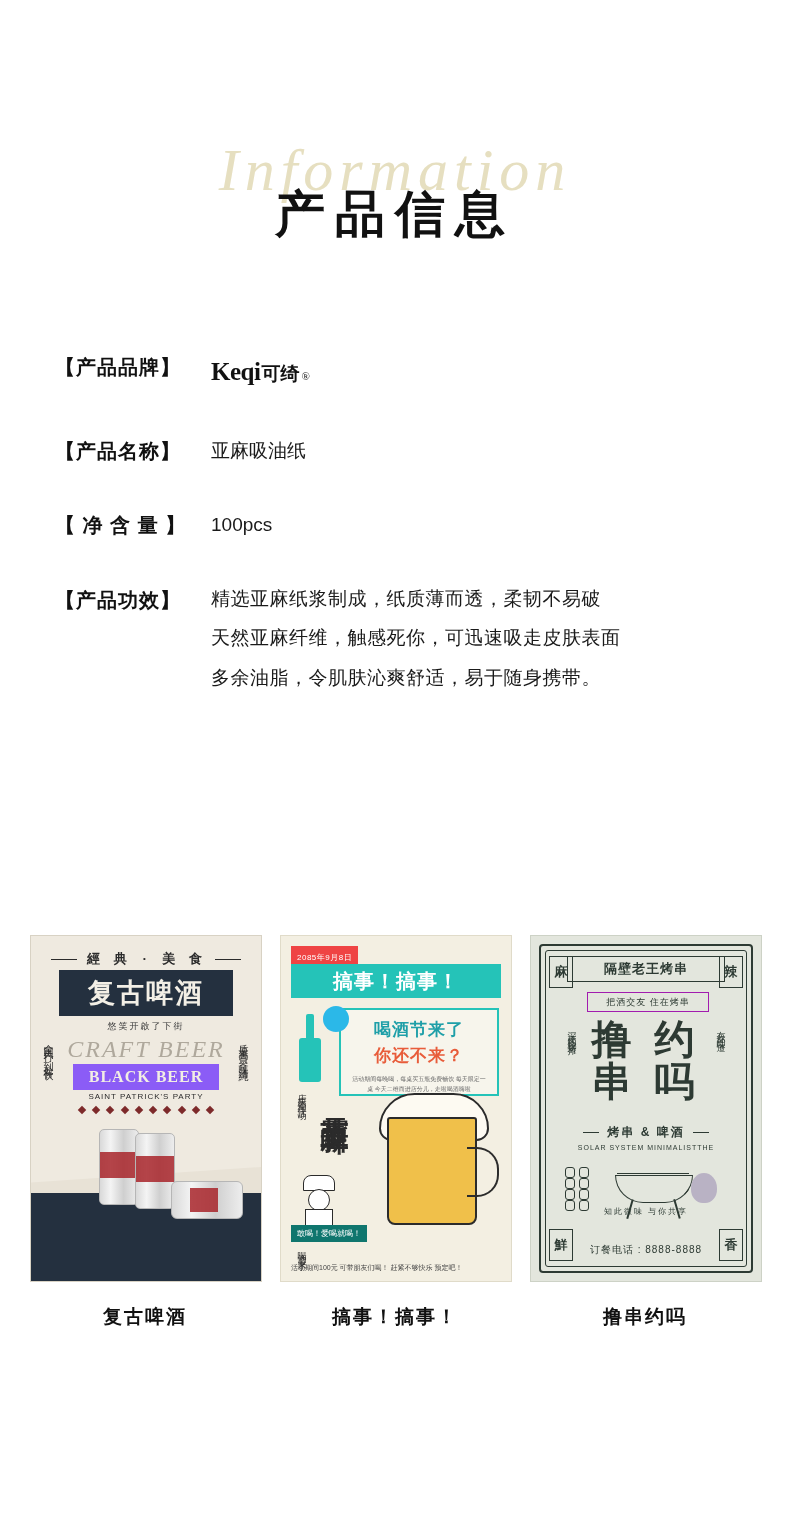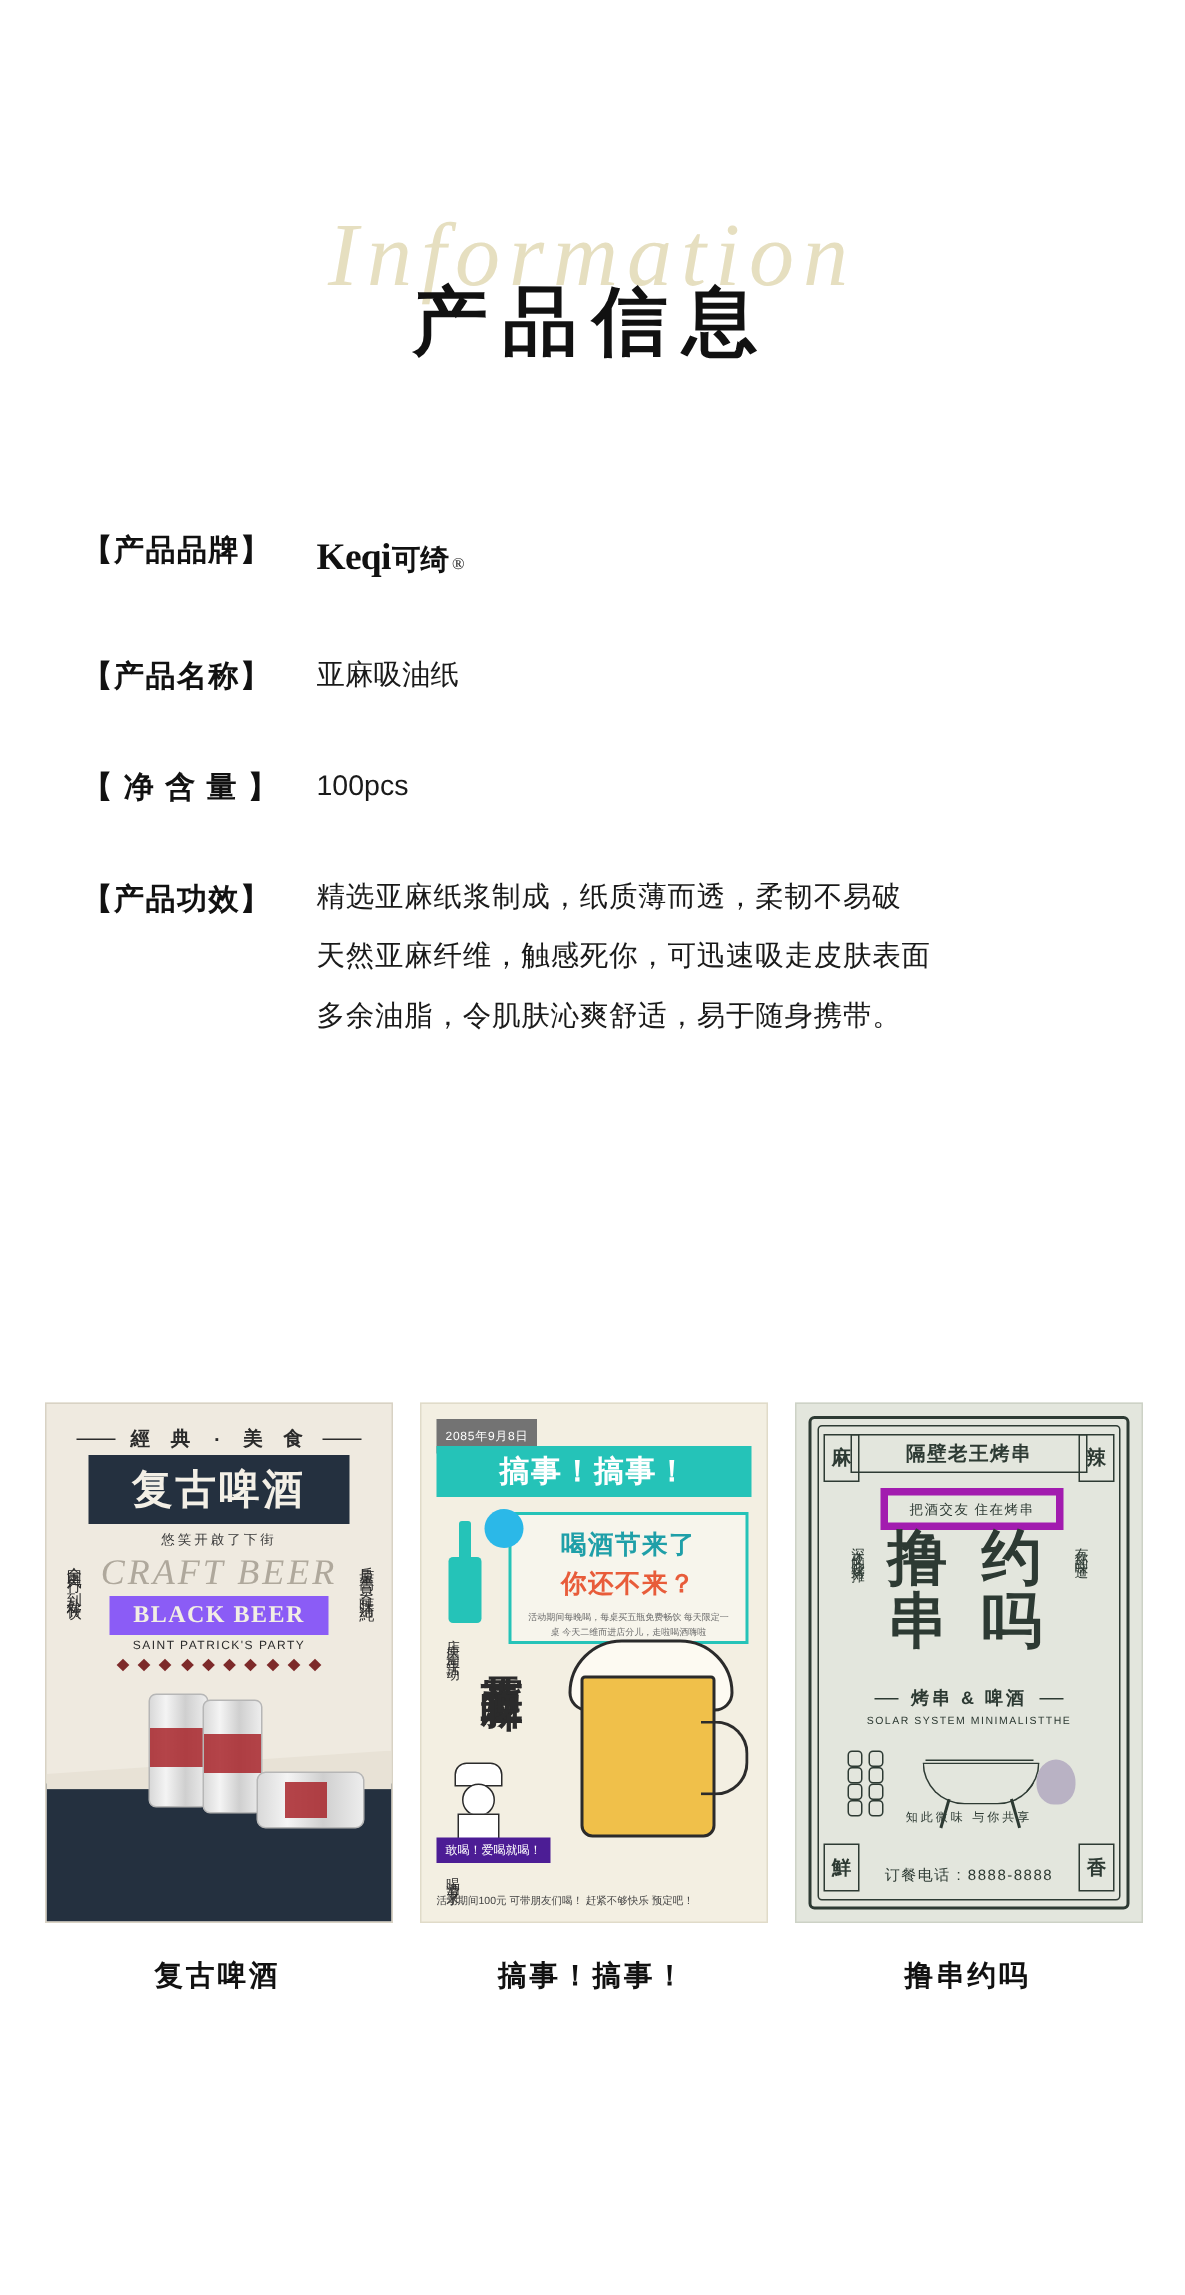--- a/index.html
+++ b/index.html
@@ -212,21 +212,21 @@
   }
   .p1 .can3:after { top: 6px; left: 18px; width: 28px; height: 24px; }
 
   
   .p2 {
     background: #f3efe2;
     border: 1px solid #e0dbc9;
   }
   .p2 .tag {
     position: absolute; top: 10px; left: 10px;
-    background: #737373; color: #fff; font-size: 8px; padding: 6px 6px; letter-spacing: .5px;
+    background: #ef4444; color: #fff; font-size: 8px; padding: 6px 6px; letter-spacing: .5px;
   }
   .p2 .hdr {
     position: absolute; top: 28px; left: 10px; right: 10px; height: 34px;
     background: #25c3b8;
   }
   .p2 .hdr span {
     display: block; line-height: 34px; text-align: center; color: #fff;
     font-size: 20px; font-weight: 700; letter-spacing: 1px;
   }
   .p2 .frame {
@@ -300,21 +300,21 @@
     background: #fff; border: 1.5px solid #2b2b2b; border-radius: 50%;
   }
   .p2 .chef .bow {
     position: absolute; top: 34px; left: 10px; width: 26px; height: 16px;
     background: #fff; border: 1.5px solid #2b2b2b;
   }
   .p2 .ftr {
     position: absolute; bottom: 8px; left: 10px; right: 10px; height: 40px;
   }
   .p2 .ftr .btn {
-    position: absolute; left: 0; top: -8px; background: #4c1d95; color: #fff;
+    position: absolute; left: 0; top: -8px; background: #0f766e; color: #fff;
     font-size: 8px; padding: 3px 6px;
   }
   .p2 .ftr .note {
     position: absolute; left: 0; bottom: 0; font-size: 7px; color: #444; line-height: 1.6;
   }
 
   
   .p3 {
     background: #e3e6dd;
     border: 1px solid #cdd2c6;
@@ -340,22 +340,21 @@
   .p3 .corner {
     position: absolute; width: 22px; height: 30px; border: 1.5px solid #2d3a33;
     font-size: 13px; font-weight: 700; color: #2d3a33; text-align: center; line-height: 30px;
   }
   .p3 .c-tl { top: 20px; left: 18px; }
   .p3 .c-tr { top: 20px; right: 18px; }
   .p3 .c-bl { bottom: 20px; left: 18px; }
   .p3 .c-br { bottom: 20px; right: 18px; }
   .p3 .ribbon {
     position: absolute; top: 56px; left: 56px; right: 52px; height: 18px;
-    border: 5px solid #a21caf;
-    font-family: Liberation Serif, serif;
+    border: 1px solid #a21caf;
   }
   .p3 .ribbon span {
     display: block; line-height: 18px; text-align: center; font-size: 9px;
     color: #2d3a33; letter-spacing: 1px;
   }
   .p3 .bigtitle {
     position: absolute; top: 82px; left: 0; width: 100%; text-align: center;
     font-size: 40px; font-weight: 700; color: #2d3a33; letter-spacing: 6px;
     line-height: 1.05;
   }

